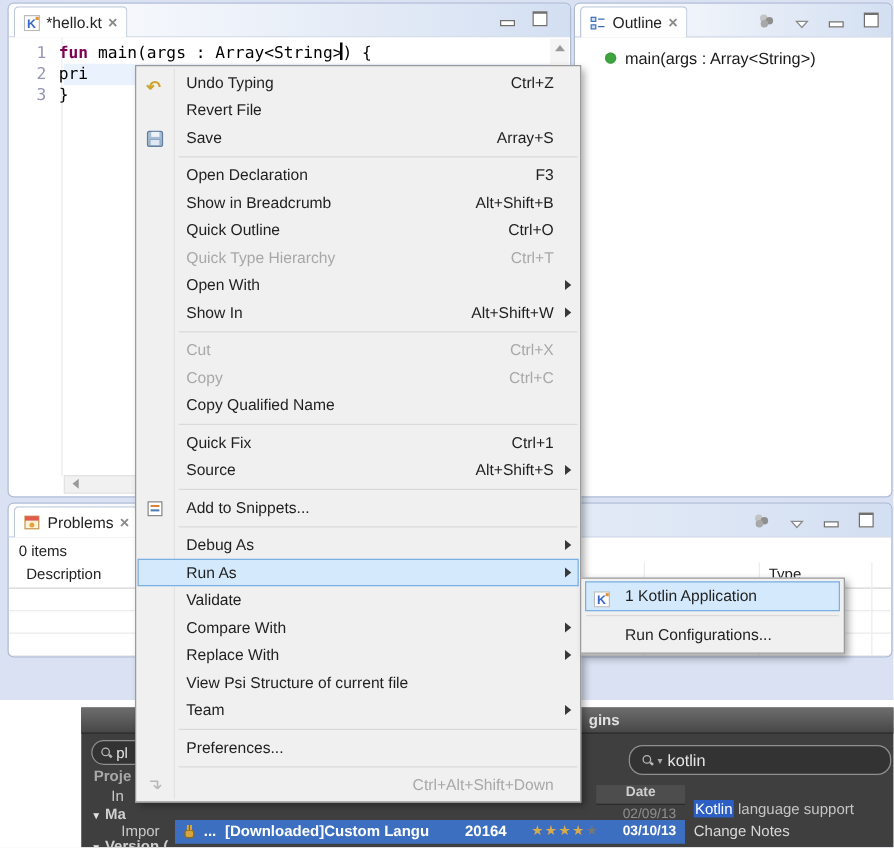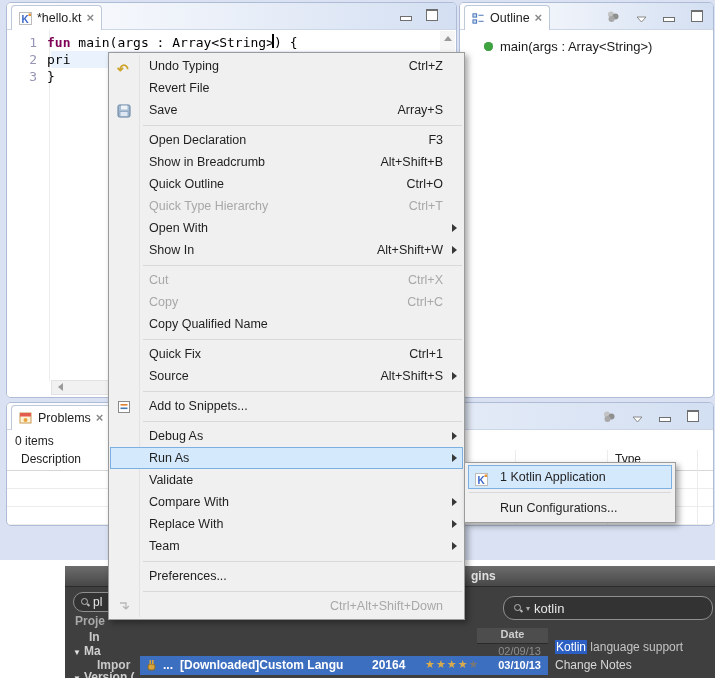--- a/index.html
+++ b/index.html
@@ -75,21 +75,21 @@
             color:#c9c9c9;font-size:12px;}
   .dark-title{position:absolute;left:0;top:0;right:0;height:20px;
               background:linear-gradient(#6d6d6d,#474747);border-bottom:1px solid #2c2c2c;
               color:#e0e0e0;font-weight:bold;}
   .dark-title span{position:absolute;left:406px;top:3px;}
   .oval{position:absolute;background:#333;border:1px solid #8f8f8f;border-radius:11px;display:flex;
         align-items:center;gap:4px;color:#e6e6e6;}
   .mag{position:relative;width:8px;height:8px;flex:0 0 auto;}
   .mag::before{content:"";position:absolute;left:0;top:0;width:5px;height:5px;border:1.5px solid #b8b8b8;border-radius:50%;}
   .mag::after{content:"";position:absolute;left:5.5px;top:5.5px;width:3px;height:1.5px;background:#b8b8b8;transform:rotate(45deg);}
-  .dk-label{position:absolute;white-space:nowrap;font-weight:bold;}
+  .dk-label{position:absolute;white-space:nowrap;}
   .date-col-head{position:absolute;left:412px;top:62px;width:71px;height:15px;background:#4d4d4d;
                  border-bottom:1px solid #2a2a2a;text-align:center;font-size:11px;font-weight:bold;color:#cfcfcf;}
   .date-gray{position:absolute;left:412px;top:79px;width:64px;text-align:right;color:#8f8f8f;font-size:11px;}
   .plugin-row{position:absolute;left:75px;top:90px;width:408px;height:19px;background:#3d6fc0;color:#fff;}
   .plugin-row .nm{position:absolute;left:40px;top:2px;font-weight:bold;font-size:12px;white-space:nowrap;}
   .plugin-row .dots{position:absolute;left:23px;top:2px;font-weight:bold;}
   .plugin-row .dl{position:absolute;left:232px;top:2px;font-weight:bold;font-size:12px;}
   .plugin-row .stars{position:absolute;left:285px;top:2px;font-size:11px;letter-spacing:1px;}
   .plugin-row .stars .gold{color:#d8ab4d;} .plugin-row .stars .dim{color:#777;}
   .plugin-row .dt{position:absolute;left:339px;top:3px;width:62px;text-align:right;font-weight:bold;font-size:11px;}
@@ -348,20 +348,23 @@
       </div>
       <div class="menu-item">
         <span class="mi-label">Compare With</span>
         <span class="mi-arrow"></span>
       </div>
       <div class="menu-item">
         <span class="mi-label">Replace With</span>
         <span class="mi-arrow"></span>
       </div>
       <div class="menu-item">
+        <span class="mi-label">View Psi Structure of current file</span>
+      </div>
+      <div class="menu-item">
         <span class="mi-label">Team</span>
         <span class="mi-arrow"></span>
       </div>
       <div class="menu-sep"></div>
       <div class="menu-item">
         <span class="mi-label">Preferences...</span>
       </div>
       <div class="menu-sep"></div>
       <div class="menu-item disabled">
         <span class="mi-icon"><svg width="14" height="14" viewBox="0 0 14 14">

